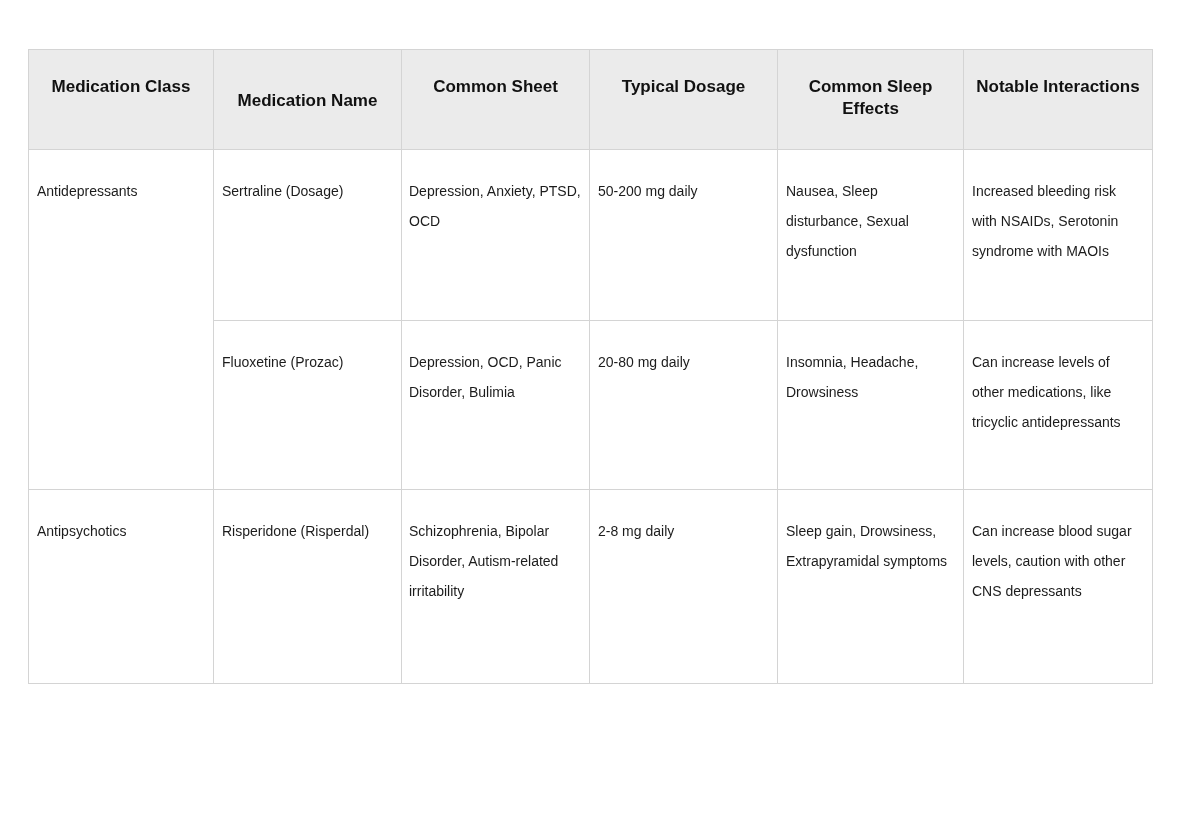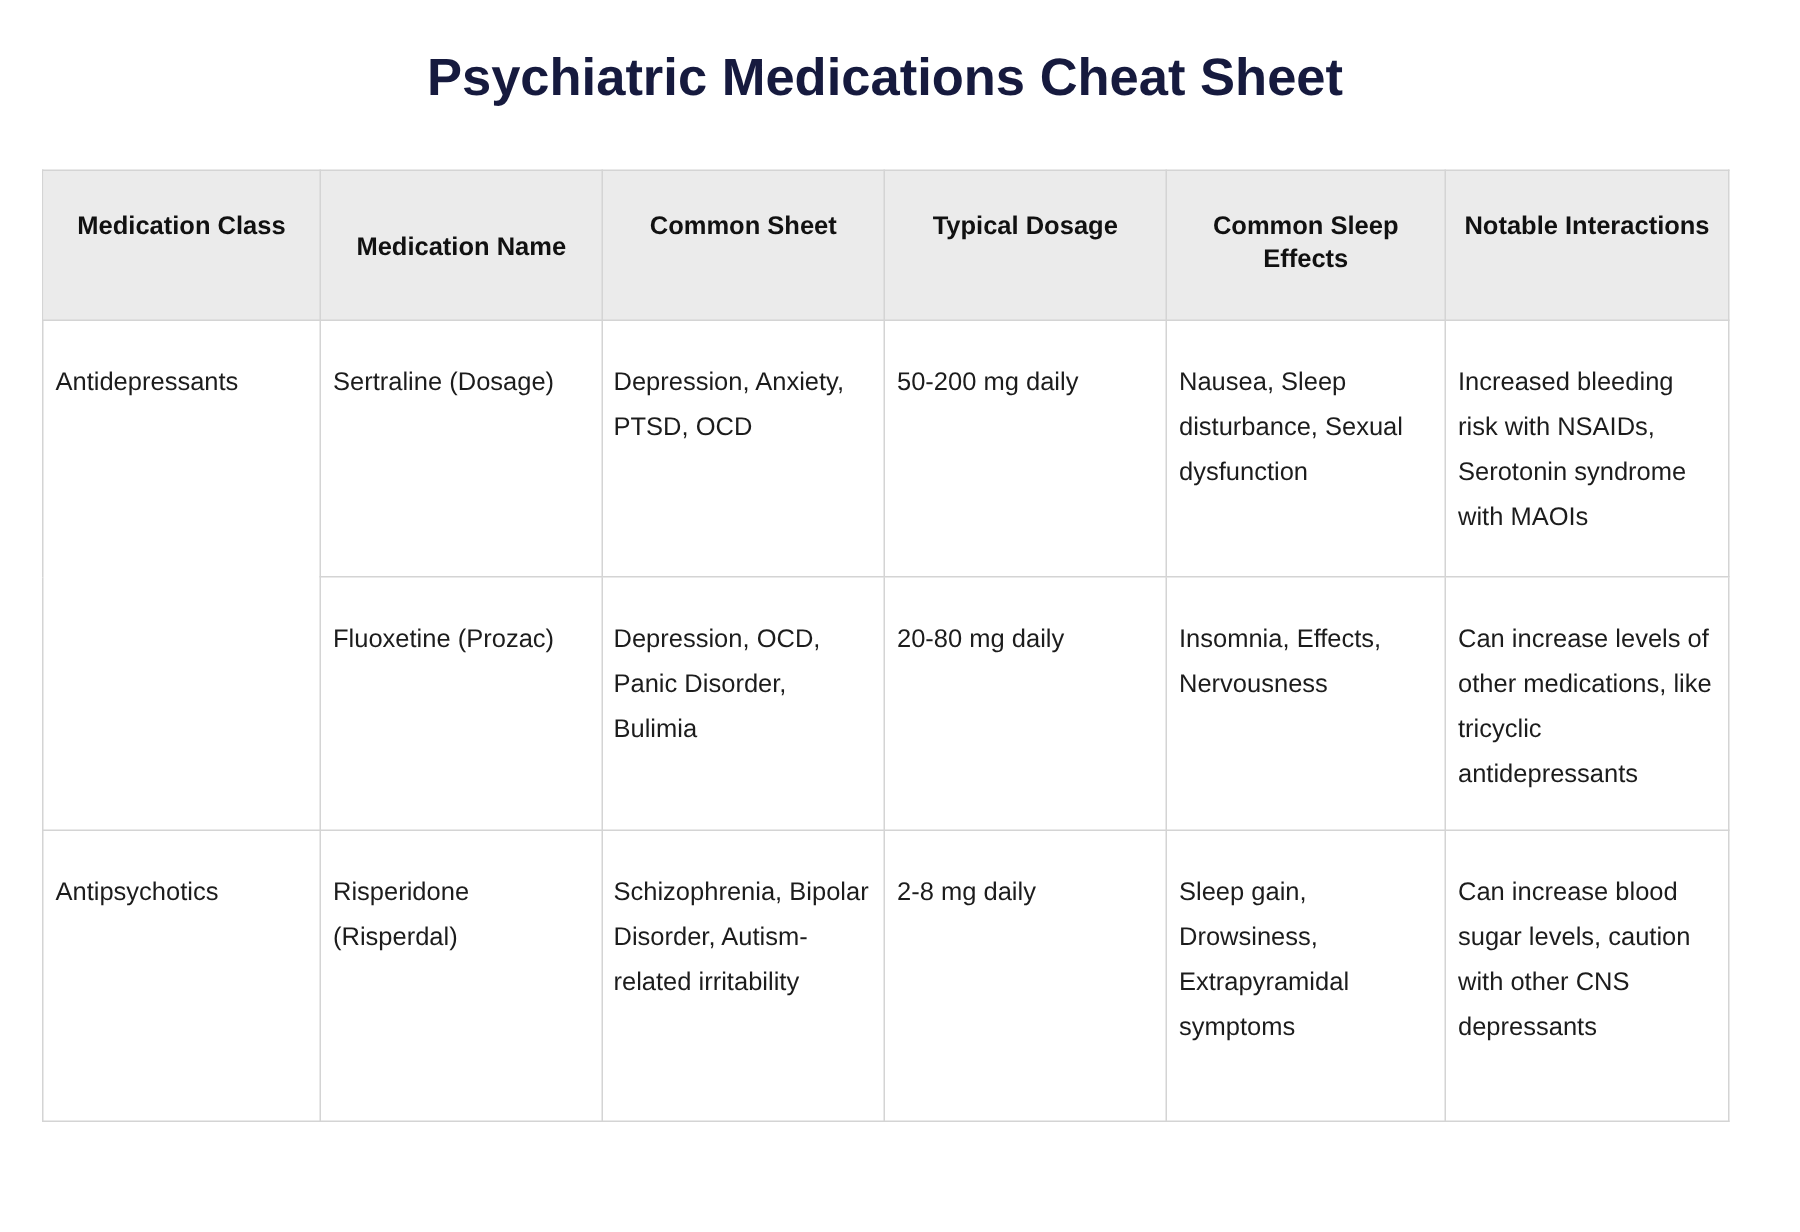--- a/index.html
+++ b/index.html
@@ -23,21 +23,21 @@
     text-align: center;
     font-size: 35px;
     line-height: 44px;
     font-weight: 700;
     color: #161a3e;
   }
   table.med-table {
     border-collapse: collapse;
     table-layout: fixed;
     width: 1124px;
-    margin: 39px 0 0 28px;
+    margin: 49px 0 0 28px;
   }
   .med-table th,
   .med-table td {
     border: 1px solid #d4d4d4;
     box-sizing: border-box;
     vertical-align: top;
     overflow: hidden;
   }
   tr.hrow { height: 100px; }
   tr.r1 { height: 171px; }
@@ -47,36 +47,35 @@
     background: #ebebeb;
     font-size: 17px;
     font-weight: 700;
     color: #111111;
     text-align: center;
     padding: 26px 8px 8px 8px;
     line-height: 22px;
   }
   .med-table th.th-nudge { padding-top: 40px; }
   .med-table td {
-    font-size: 17px;
+    font-size: 14px;
     font-weight: 400;
     color: #1c1c1c;
     text-align: left;
     padding: 26px 8px 8px 8px;
     line-height: 30px;
   }
   .med-table td.c-uses { padding-left: 7px; padding-right: 7px; }
   .med-table td.c-int  { padding-right: 10px; }
 </style>
 </head>
 <body>
 
 <div class="page">
 
-  <h1 class="title">Psychiatric Medications Cheat Sheet</h1>
 
   <table class="med-table">
     <colgroup>
       <col style="width:185px">
       <col style="width:188px">
       <col style="width:188px">
       <col style="width:188px">
       <col style="width:186px">
       <col style="width:189px">
     </colgroup>
@@ -96,21 +95,21 @@
         <td>Sertraline (Dosage)</td>
         <td class="c-uses">Depression, Anxiety, PTSD, OCD</td>
         <td>50-200 mg daily</td>
         <td>Nausea, Sleep disturbance, Sexual dysfunction</td>
         <td class="c-int">Increased bleeding risk with NSAIDs, Serotonin syndrome with MAOIs</td>
       </tr>
       <tr class="r2">
         <td>Fluoxetine (Prozac)</td>
         <td class="c-uses">Depression, OCD, Panic Disorder, Bulimia</td>
         <td>20-80 mg daily</td>
-        <td>Insomnia, Effects, Nervousness</td>
+        <td>Insomnia, Headache, Drowsiness</td>
         <td class="c-int">Can increase levels of other medications, like tricyclic antidepressants</td>
       </tr>
       <tr class="r3">
         <td class="c-class">Antipsychotics</td>
         <td>Risperidone (Risperdal)</td>
         <td class="c-uses">Schizophrenia, Bipolar Disorder, Autism-related irritability</td>
         <td>2-8 mg daily</td>
         <td>Sleep gain, Drowsiness, Extrapyramidal symptoms</td>
         <td class="c-int">Can increase blood sugar levels, caution with other CNS depressants</td>
       </tr>

